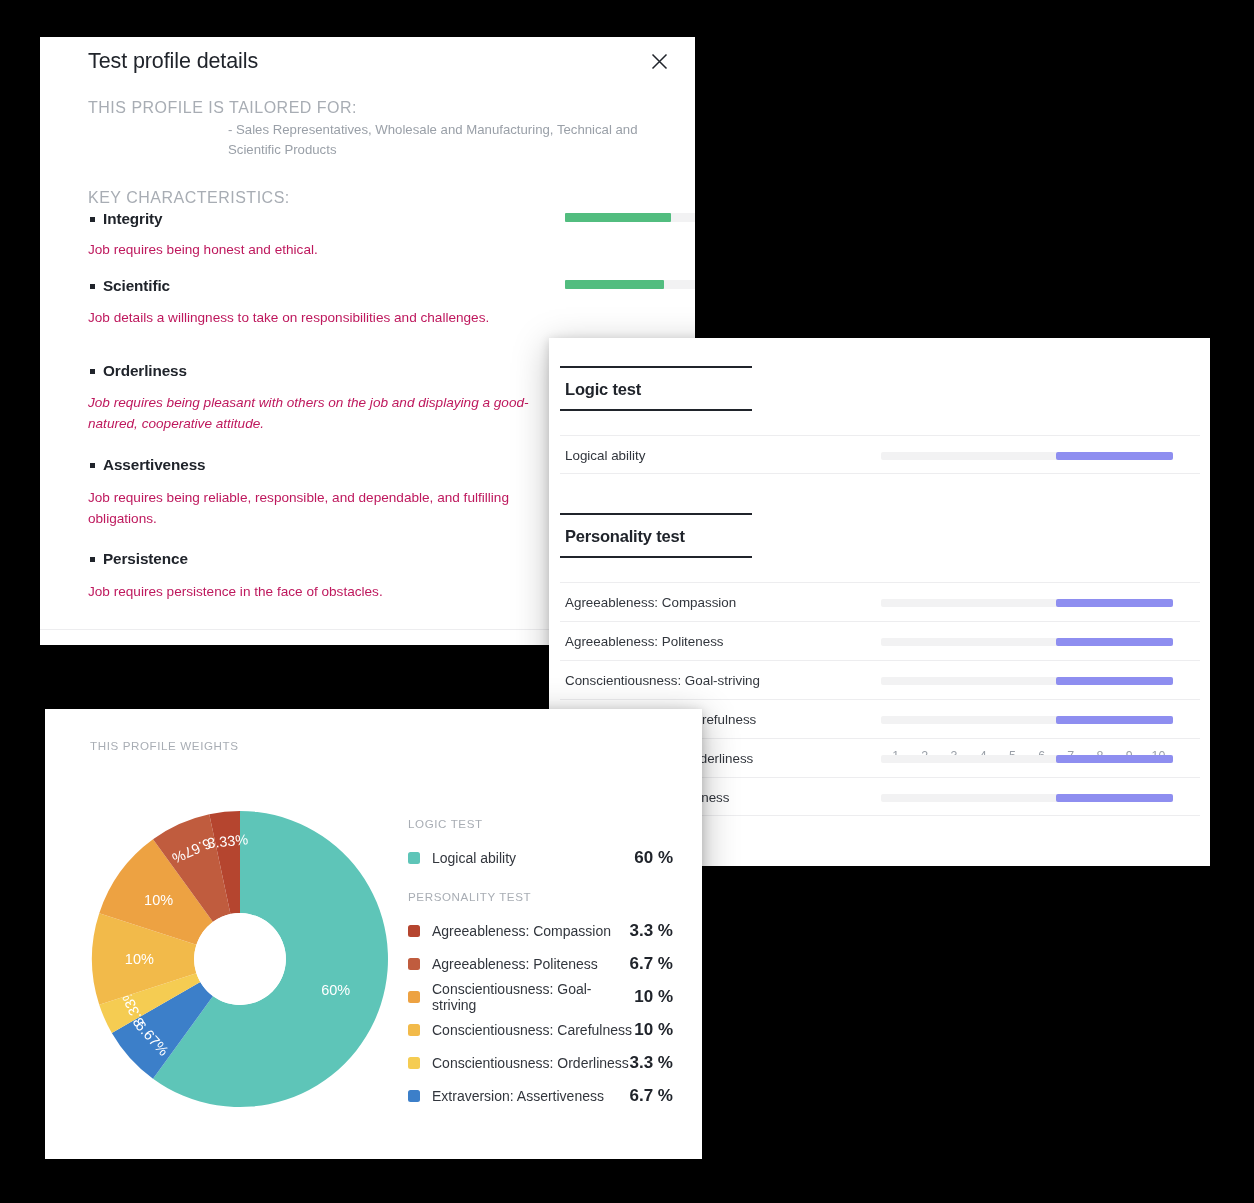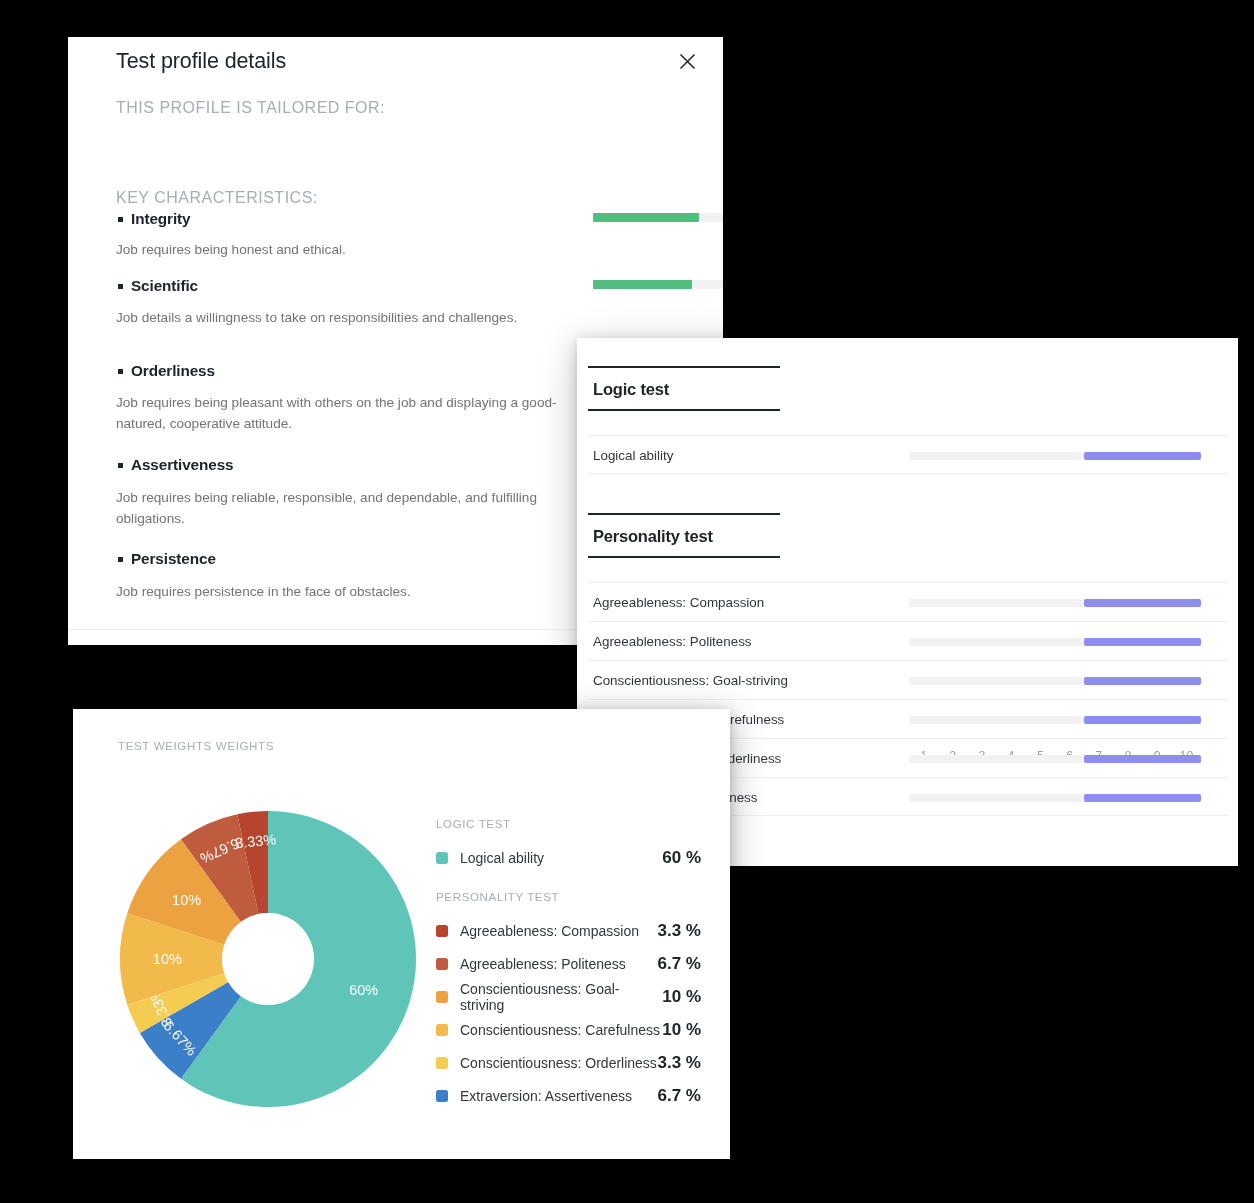--- a/index.html
+++ b/index.html
@@ -2,21 +2,21 @@
 <html><head>
 <meta charset="utf-8">
 <style>
   * { box-sizing: border-box; margin: 0; padding: 0; }
   html, body {
     width: 1254px; height: 1203px;
     background: #000000;
     font-family: "Liberation Sans", sans-serif;
     overflow: hidden;
   }
-  #stage { position: relative; width: 1204px; height: 1203px; margin-left: 28px; }
+  #stage { position: relative; width: 1204px; height: 1203px; }
 
   
   .card { position: absolute; background: #ffffff; }
 
   #profile-card {
     left: 40px; top: 37px; width: 655px; height: 608px;
     box-shadow: 0 8px 34px rgba(0,0,0,0.30), 0 2px 10px rgba(0,0,0,0.18);
     z-index: 1;
     overflow: hidden;
   }
@@ -52,21 +52,21 @@
   .char-bullet {
     position: absolute; left: 50px; top: 7px;
     width: 5px; height: 5px; background: #20242b;
   }
   .char-name {
     position: absolute; left: 63px; top: 0;
     font-size: 15.3px; font-weight: bold; color: #20242b; letter-spacing: -0.1px;
   }
   .char-desc {
     position: absolute; left: 48px; width: 455px;
-    font-size: 13.6px; line-height: 21px; color: #737373;
+    font-size: 13.6px; line-height: 21px; color: #be185d;
   }
   .bar-track {
     position: absolute; left: 525px; top: 3px;
     width: 160px; height: 9px; background: #f2f2f3; border-radius: 1px;
   }
   .bar-fill { height: 100%; background: #52bd7f; border-radius: 1px; }
 
   .pc-footer-line {
     position: absolute; left: 0; top: 592px; width: 100%;
     border-top: 1px solid #ededef;
@@ -162,20 +162,21 @@
   <div class="card" id="profile-card">
     <div class="pc-inner">
       <div class="pc-title">Test profile details</div>
       <div class="pc-close">
         <svg width="17" height="17" viewBox="0 0 17 17">
             <path d="M1.5 1.5 L15.5 15.5 M15.5 1.5 L1.5 15.5" stroke="#20242b" stroke-width="1.5" fill="none"></path>
           </svg>
       </div>
 
       <div class="sec-label" id="lbl-tailored">THIS PROFILE IS TAILORED FOR:</div>
+      <div class="role-desc">- Sales Representatives, Wholesale and Manufacturing, Technical and Scientific Products</div>
 
       <div class="sec-label" id="lbl-keychar">KEY CHARACTERISTICS:</div>
 
       <div id="char-list">
           <div class="char-row" style="top: 173px;">
             <span class="char-bullet"></span>
             <div class="char-name">Integrity</div>
             <div class="bar-track">
               <div class="bar-fill" style="width: 66%; background: rgb(82, 189, 127);"></div>
             </div>
@@ -189,21 +190,21 @@
             </div>
           </div>
           <div class="char-desc" style="top: 270px; position: absolute;">Job details a willingness to take on responsibilities and challenges.</div>
           <div class="char-row" style="top: 325px;">
             <span class="char-bullet"></span>
             <div class="char-name">Orderliness</div>
             <div class="bar-track">
               <div class="bar-fill" style="width: 60%; background: rgb(82, 189, 127);"></div>
             </div>
           </div>
-          <div class="char-desc" style="top: 355px; position: absolute;">Job requires being pleasant with others on the job and displaying a good-natured, cooperative attitude.</div>
+          <div class="char-desc" style="top: 355px; position: absolute; font-style: italic;">Job requires being pleasant with others on the job and displaying a good-natured, cooperative attitude.</div>
           <div class="char-row" style="top: 419px;">
             <span class="char-bullet"></span>
             <div class="char-name">Assertiveness</div>
             <div class="bar-track">
               <div class="bar-fill" style="width: 58%; background: rgb(82, 189, 127);"></div>
             </div>
           </div>
           <div class="char-desc" style="top: 450px; position: absolute;">Job requires being reliable, responsible, and dependable, and fulfilling obligations.</div>
           <div class="char-row" style="top: 513px;">
             <span class="char-bullet"></span>
@@ -286,21 +287,21 @@
             <div class="t-track" style="background: rgb(242, 242, 243);">
               <div class="t-fill" style="left: 60%; width: 40%; background: rgb(142, 142, 240);"></div>
             </div>
           </div>
         </div>
 
     </div>
   </div>
 
   <div class="card" id="weights-card">
-    <div class="wc-title">TEST WEIGHTS WEIGHTS</div>
+    <div class="wc-title">THIS PROFILE WEIGHTS</div>
 
     <div id="pie-wrap">
         <svg width="300" height="300" viewBox="0 0 300 300">
           <path d="M 150 2 A 148 148 0 1 1 63.007782660713985 269.7345151674922 L 123.03241262482133 187.1176997019226 A 45.88 45.88 0 1 0 150 104.12 Z" fill="#5ec5b8"></path>
           <text x="245.71432779994427" y="181.0994703138947" text-anchor="middle" dominant-baseline="central" class="slice-label">60%</text>
           <path d="M 63.007782660713985 269.7345151674922 A 148 148 0 0 1 21.81274452737992 223.97315414660397 L 110.26195080348776 172.93167778544725 A 45.88 45.88 0 0 0 123.03241262482133 187.1176997019226 Z" fill="#3c7fc9"></path>
           <text x="62.00335671666207" y="229.2158492403192" text-anchor="middle" dominant-baseline="central" class="slice-label" transform="rotate(48.006 62.00335671666207 229.2158492403192)">6.67%</text>
           <path d="M 21.81274452737992 223.97315414660397 A 148 148 0 0 1 9.24363558831729 195.73451516749225 L 106.36552703237835 164.1776997019226 A 45.88 45.88 0 0 0 110.26195080348776 172.93167778544725 Z" fill="#f5cc52"></path>
           <text x="41.831175354178896" y="198.14629139135855" text-anchor="middle" dominant-baseline="central" class="slice-label" transform="rotate(246.006 41.831175354178896 198.14629139135855)">3.33%</text>
           <path d="M 9.24363558831729 195.73451516749225 A 148 148 0 0 1 9.24363558831729 104.26548483250774 L 106.36552703237835 135.8223002980774 A 45.88 45.88 0 0 0 106.36552703237835 164.1776997019226 Z" fill="#f2ba4a"></path>

